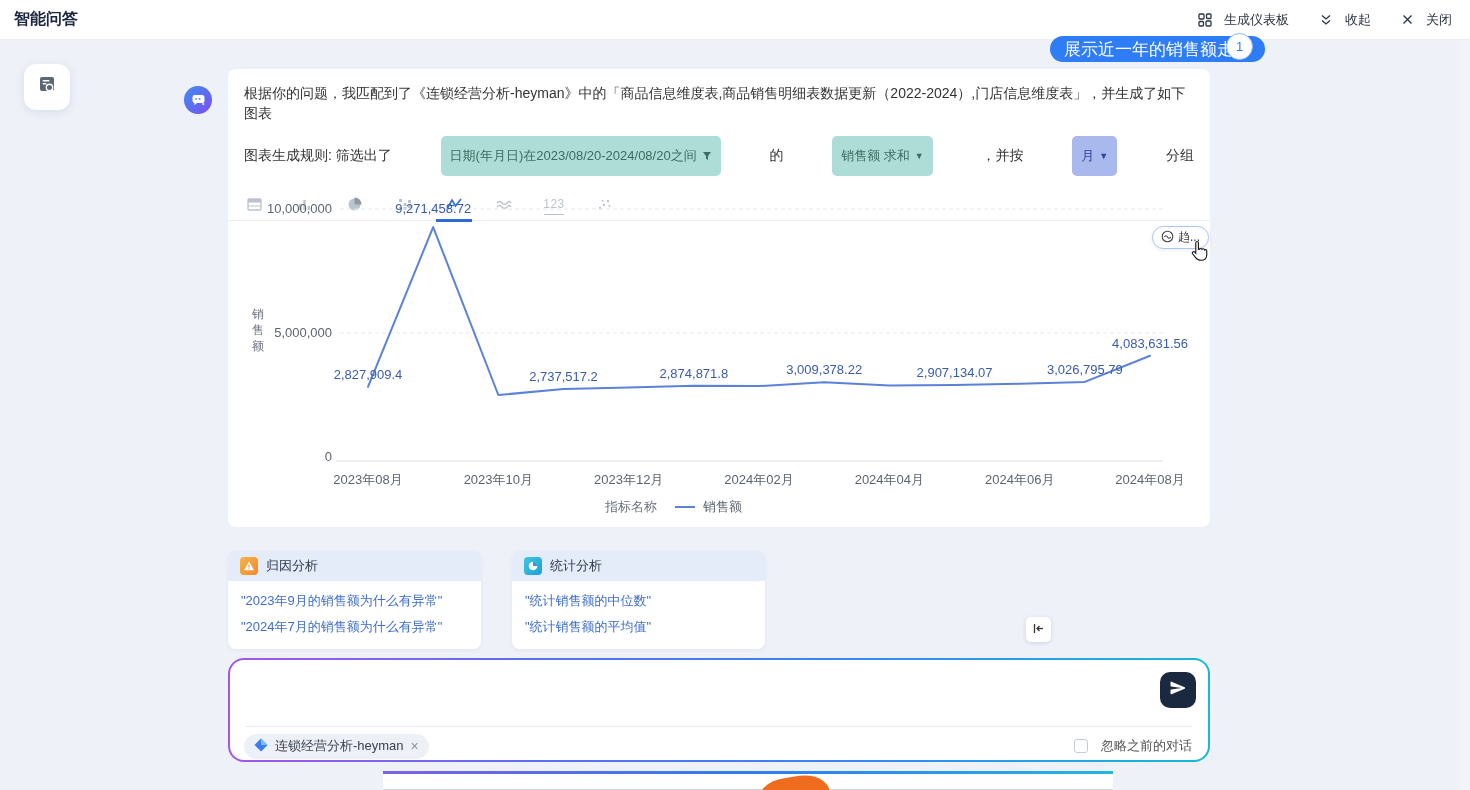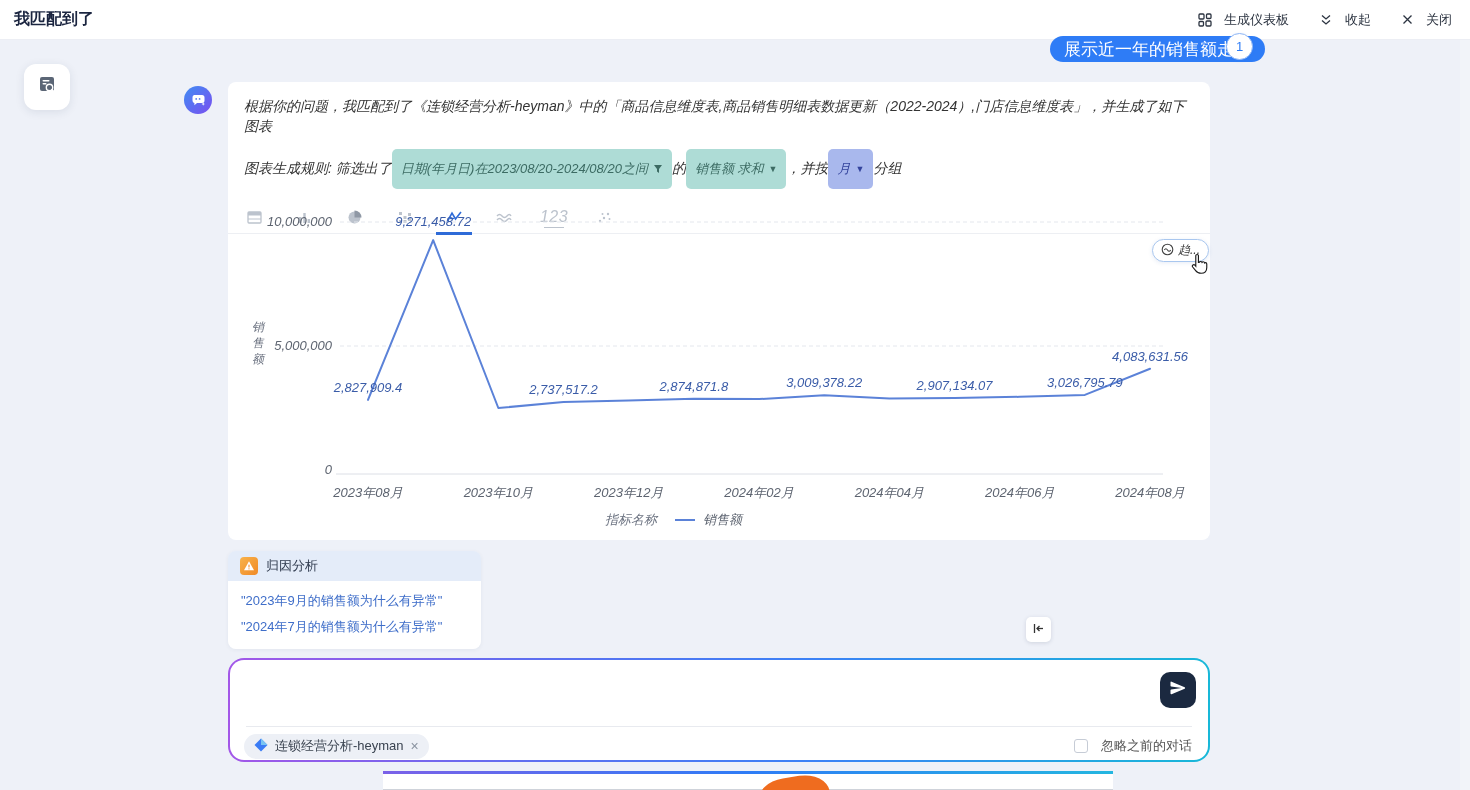--- a/index.html
+++ b/index.html
@@ -27,34 +27,34 @@
 
   
   .left-tool { position:absolute; left:24px; top:64px; width:46px; height:46px; background:#fff; border-radius:12px;
                box-shadow:0 2px 10px rgba(31,45,80,.10); display:flex; align-items:center; justify-content:center; cursor:pointer; }
 
   
   .avatar { position:absolute; left:184px; top:86px; width:28px; height:28px; border-radius:50%;
             background:linear-gradient(135deg,#3f8cf3,#7a4ff0); display:flex; align-items:center; justify-content:center; }
 
   
-  .main-card { position:absolute; left:228px; top:82px; width:982px; height:458px; background:#fff; border-radius:8px;font-style:italic; }
+  .main-card { position:absolute; left:228px; top:69px; width:982px; height:458px; background:#fff; border-radius:8px; }
   .msg-line1 { margin:14px 16px 0; font-size:14px; color:#333; line-height:20px; }
-  .rule-line { margin:13px 16px 0; display:flex; align-items:center; font-size:14px; color:#333; flex-wrap:nowrap; }
+  .rule-line { margin:13px 16px 0; display:flex; align-items:center; gap:8px; font-size:14px; color:#333; flex-wrap:nowrap;justify-content:space-between; }
   .chip { display:inline-flex; align-items:center; gap:5px; height:40px; padding:0 9px; border-radius:5px;
           font-size:13px; cursor:pointer; white-space:nowrap; }
   .chip-teal { background:#aedcd6; color:#3c6b63; }
   .chip-blue { background:#a9b8ed; color:#33439c; }
   .caret { font-size:9px; line-height:1; }
 
   .tabs-row { margin-top:13px; height:32px; padding:0 16px; border-bottom:1px solid #edeff3;
               display:flex; align-items:center; gap:30px; }
   .tab { width:20px; height:20px; display:flex; align-items:center; justify-content:center; cursor:pointer; position:relative; }
   .tab.sel::after { content:''; position:absolute; left:-8px; right:-8px; bottom:-7px; height:3px; background:#2e6bd8; }
-  .tab-kpi { font-size:16px; color:#bcc3cd; border-bottom:1.5px solid #bcc3cd; line-height:12px; letter-spacing:.5px; }
+  .tab-kpi { font-size:12px; color:#bcc3cd; border-bottom:1.5px solid #bcc3cd; line-height:12px; letter-spacing:.5px; }
 
   .chart-wrap { position:absolute; left:0; top:115px; width:982px; height:340px; }
   .chart-wrap svg { font-family:"Liberation Sans","DejaVu Sans",sans-serif; }
 
   .trend-pill { position:absolute; left:924px; top:157px; height:23px; padding:0 8px; background:#fff;
                 border:1px solid #a9c7ef; border-radius:12px; display:flex; align-items:center; gap:4px;
                 font-size:12px; color:#333; cursor:pointer; box-shadow:0 1px 4px rgba(60,100,180,.12); }
   .hand-cursor { position:absolute; left:960px; top:171px; width:22px; height:24px; pointer-events:none; }
 
   
@@ -94,21 +94,21 @@
                     background:linear-gradient(90deg,#7b61e8,#2e7cf6,#24b6e0); }
   .mascot { position:absolute; left:757px; top:777px; width:72px; height:26px; background:#ef6c1f;
             border-radius:50% 50% 40% 40% / 100% 100% 30% 30%; transform:rotate(-9deg); }
 </style>
 </head>
 <body>
 
 <div id="app">
 
   <div class="topbar">
-    <div class="topbar-title">我匹配到了</div>
+    <div class="topbar-title">智能问答</div>
     <div class="topbar-actions">
       <div class="tb-item">
         <span>
           <svg width="14" height="14" viewBox="0 0 14 14" fill="none" stroke="#2b3340" stroke-width="1.3">
             <rect x="1" y="1" width="5" height="5" rx="1"></rect>
               <rect x="8.5" y="1" width="4.5" height="4.5" rx="1"></rect>
             <rect x="1" y="8.5" width="4.5" height="4.5" rx="1"></rect>
               <rect x="8" y="8" width="5" height="5" rx="1"></rect>
           </svg>
         </span>
@@ -300,20 +300,35 @@
               <circle cx="6" cy="8.8" r=".65" fill="#f08a28"></circle>
             </svg>
         </span>
         <span>归因分析</span>
       </div>
       <div class="acard-body">
         <div class="sugg">"2023年9月的销售额为什么有异常"</div>
         <div class="sugg">"2024年7月的销售额为什么有异常"</div>
       </div>
     </div>
+    <div class="acard">
+      <div class="acard-head">
+        <span class="ic ic-pie">
+          <svg width="12" height="12" viewBox="0 0 12 12">
+              <circle cx="6" cy="6" r="4.3" fill="#fff"></circle>
+              <path d="M6 6 L6 1.7 A4.3 4.3 0 0 1 10.3 6 Z" fill="#1f9fd8"></path>
+            </svg>
+        </span>
+        <span>统计分析</span>
+      </div>
+      <div class="acard-body">
+        <div class="sugg">"统计销售额的中位数"</div>
+        <div class="sugg">"统计销售额的平均值"</div>
+      </div>
+    </div>
   </div>
 
   <div class="collapse-btn">
     <span>
       <svg width="13" height="13" viewBox="0 0 13 13" fill="none" stroke="#333" stroke-width="1.3">
         <line x1="2.5" y1="2" x2="2.5" y2="11"></line>
           <line x1="11" y1="6.5" x2="5" y2="6.5"></line>
           <path d="M7.5 4 L5 6.5 L7.5 9"></path>
       </svg>
     </span>

